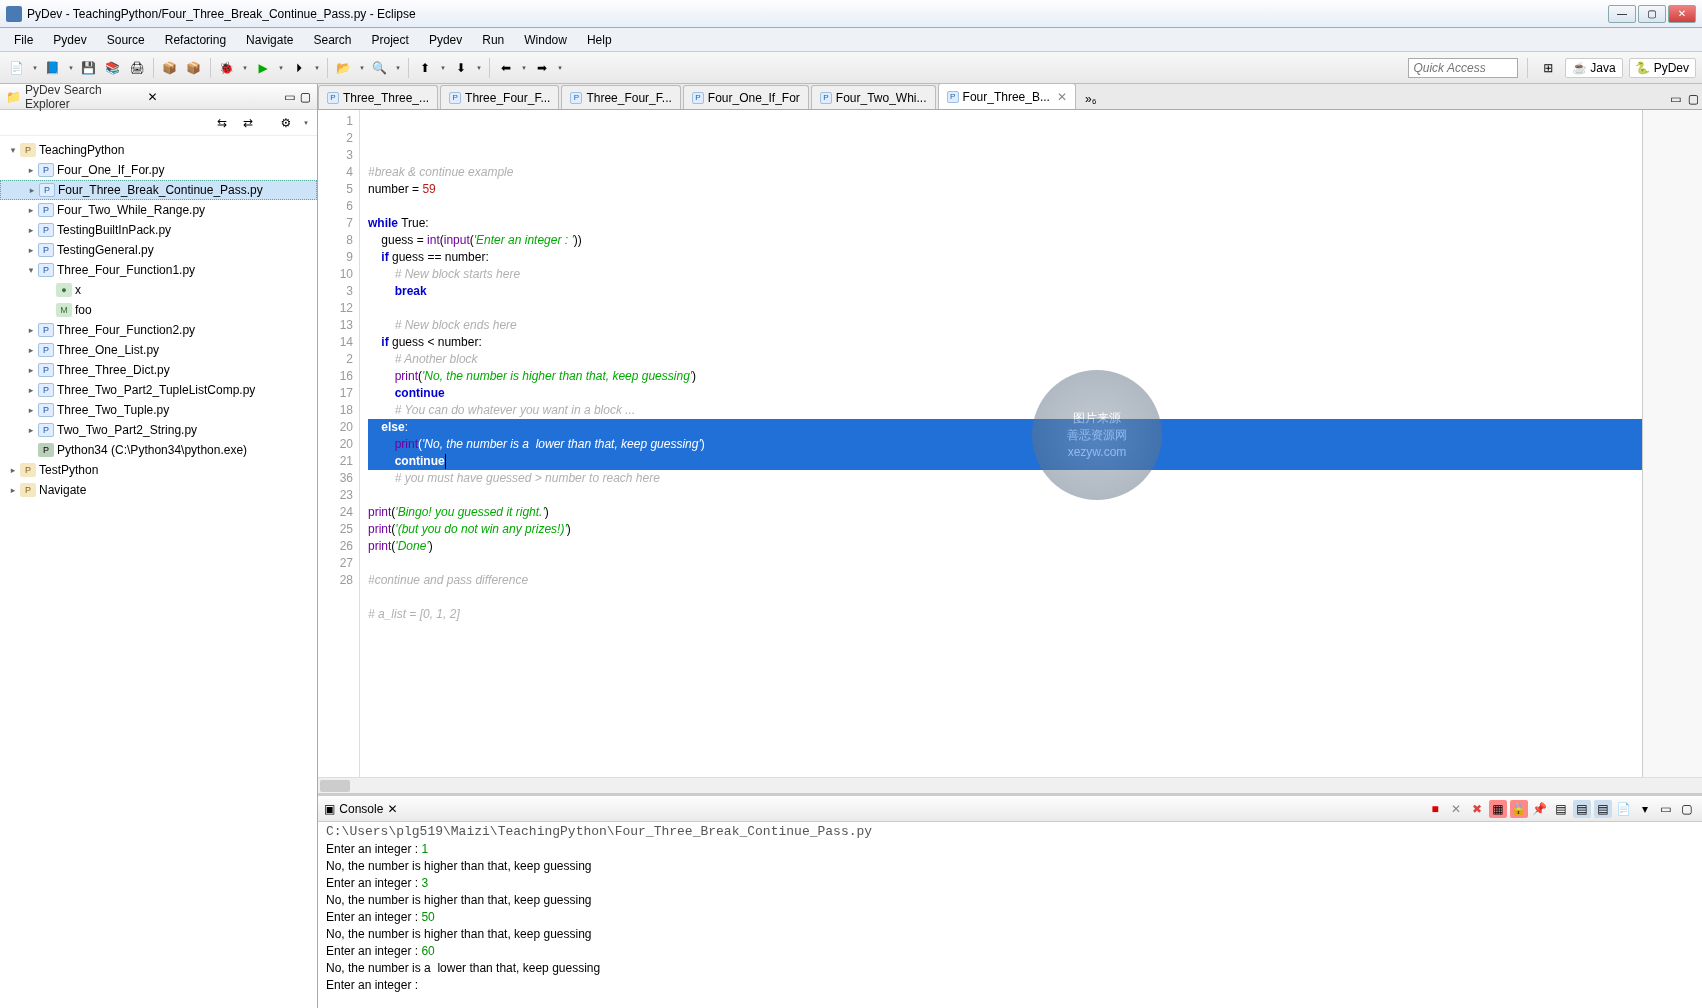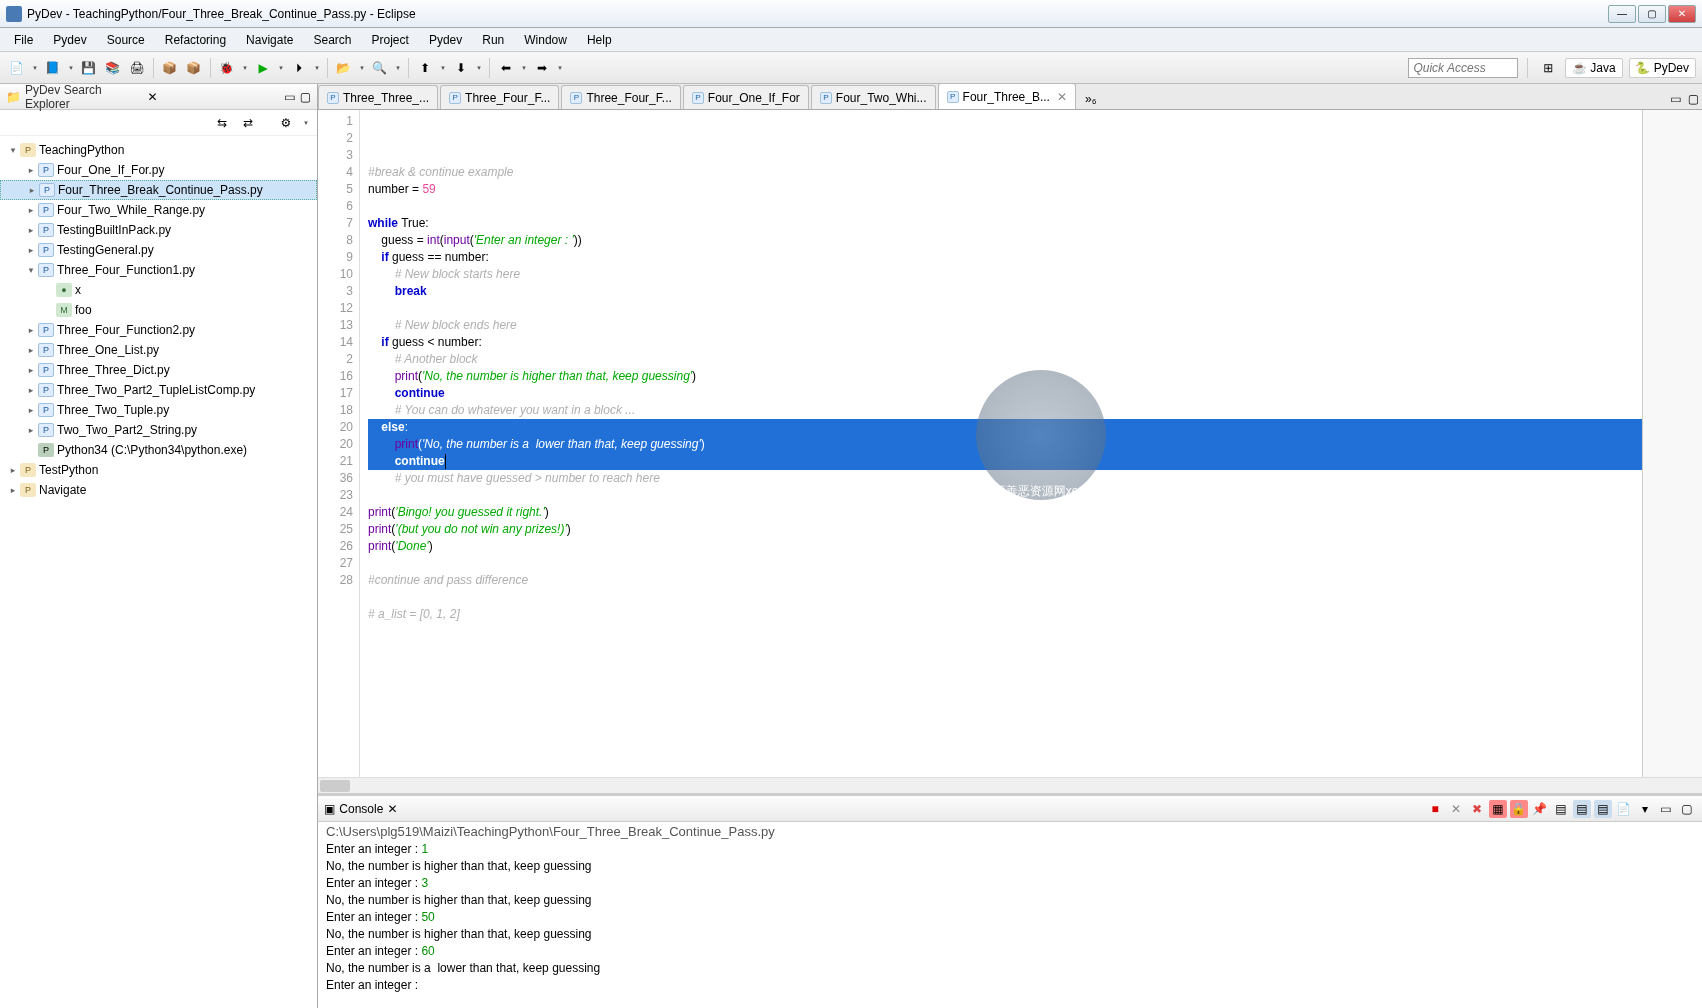--- a/index.html
+++ b/index.html
@@ -39,36 +39,36 @@
 .tab.active{background:#fff;height:26px}
 .tab .close{color:#888;margin-left:3px}
 .tab .ico{width:12px;height:12px;background:#e0ecff;border:1px solid #a0c0e0;border-radius:2px;display:flex;align-items:center;justify-content:center;font-size:8px;color:#26a}
 .editor{flex:1;display:flex;overflow:hidden;position:relative}
 .gutter{width:42px;background:#fff;border-right:1px solid #ddd;text-align:right;padding:3px 6px 0 0;color:#9a9a9a;font-family:Consolas,monospace;font-size:13px;line-height:17px}
 .code{flex:1;font-family:Consolas,monospace;font-size:13px;line-height:17px;padding:3px 0 0 8px;white-space:pre;position:relative}
 .code .ln{height:17px}
 .kw{color:#0000cc;font-weight:bold}
 .bi{color:#7000a0}
 .str{color:#00aa00;font-style:italic}
-.num{color:#ec4899}
+.num{color:#b91c1c}
 .com{color:#b0b0b0;font-style:italic}
 .sel-block{background:#2070d8;color:#fff!important}
 .sel-block .kw,.sel-block .str,.sel-block .com{color:#fff!important}
 .cursor{display:inline-block;width:1px;height:15px;background:#000;vertical-align:middle}
 .console-area{border-top:3px solid #ccc;background:#fff;display:flex;flex-direction:column;height:215px}
 .con-hdr{height:26px;background:linear-gradient(#fdfdfd,#eaeaea);display:flex;align-items:center;padding:0 6px;border-bottom:1px solid #ccc}
 .con-tb{margin-left:auto;display:flex;gap:3px}
 .con-tb .cb{width:18px;height:18px;display:flex;align-items:center;justify-content:center;border:1px solid transparent;border-radius:2px}
-.con-path{padding:2px 8px;color:#555;font-family:Liberation Sans, sans-serif;font-size:13px}
+.con-path{padding:2px 8px;color:#555;font-family:Liberation Mono, monospace;font-size:13px}
 .con-out{padding:0 8px;font-family:Consolas,monospace;font-size:13px;line-height:17px;white-space:pre}
 .con-out .inp{color:#009000}
 .outline{width:60px;background:#f8f8f8;border-left:1px solid #ccc}
 .hsbar{height:16px;background:#f0f0f0;border-top:1px solid #ddd;display:flex}
 .hsbar .thumb{width:30px;height:12px;background:#ccc;margin:2px;border-radius:2px}
-.watermark{position:absolute;left:616px;top:260px;width:130px;height:130px;border-radius:50%;background:radial-gradient(circle,#8899aa 0%,#556677 100%);opacity:.5;display:flex;flex-direction:row;align-items:flex-end;justify-content:center;color:#fff;font-size:14px;pointer-events:none}
+.watermark{position:absolute;left:672px;top:260px;width:130px;height:130px;border-radius:50%;background:radial-gradient(circle,#8899aa 0%,#556677 100%);opacity:.5;display:flex;flex-direction:column;align-items:center;justify-content:center;color:#fff;font-size:14px;pointer-events:none}
 </style>
 </head>
 <body>
 
 <div class="titlebar">
   <div class="icon"></div>
   <div class="title">PyDev - TeachingPython/Four_Three_Break_Continue_Pass.py - Eclipse</div>
   <div class="winbtns">
     <div class="winbtn">—</div>
     <div class="winbtn">▢</div>

